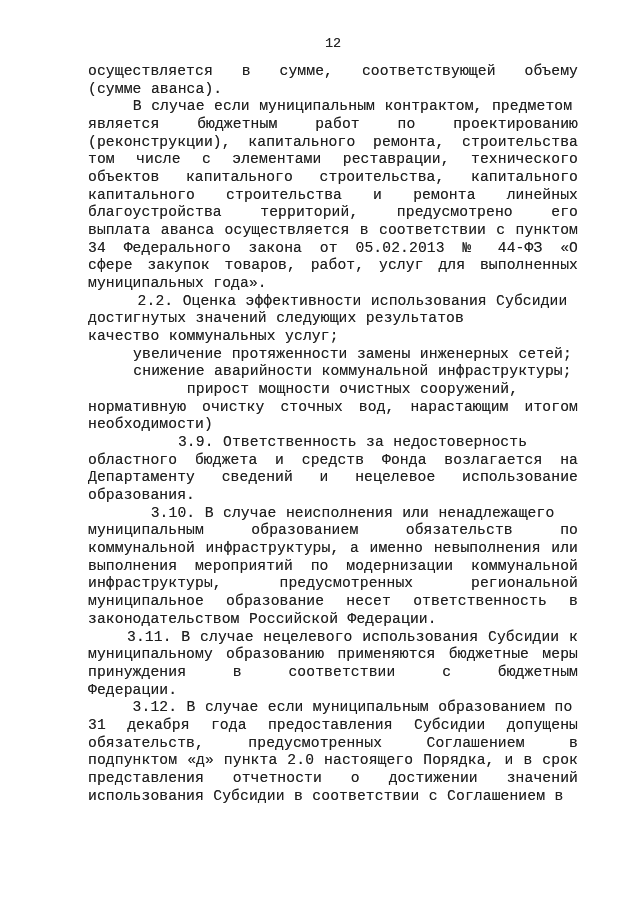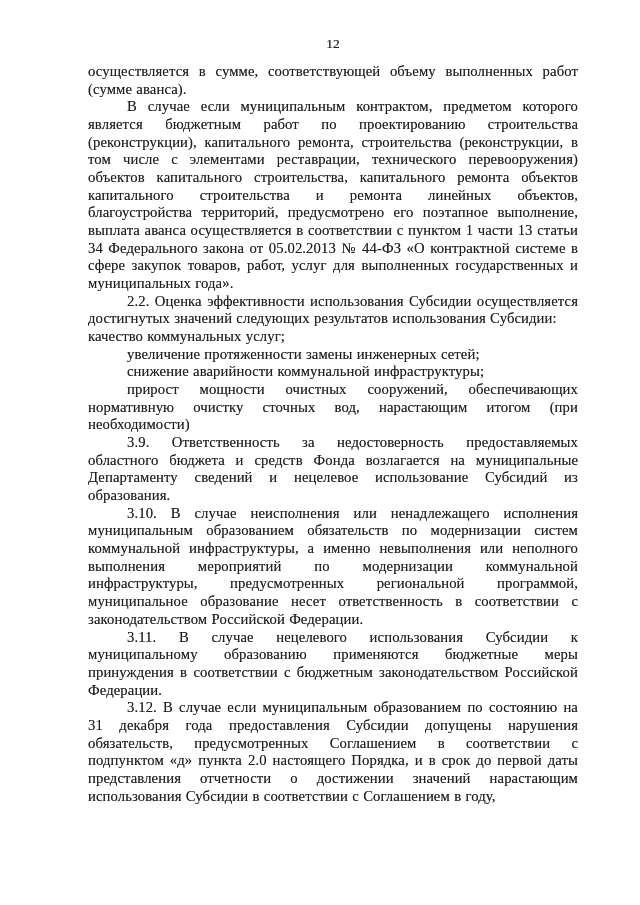--- a/index.html
+++ b/index.html
@@ -6,21 +6,21 @@
     margin: 0;
     padding: 0;
     background: #ffffff;
   }
   .page {
     position: relative;
     width: 640px;
     height: 905px;
     background: #ffffff;
     overflow: hidden;
-    font-family: Liberation Serif, serif;
+    font-family: Liberation Mono, monospace;
     color: #1f1f1f;
   }
   .page-number {
     position: absolute;
     top: 36px;
     left: 88px;
     width: 490px;
     text-align: center;
     font-size: 13.5px;
     line-height: 15px;
@@ -46,20 +46,21 @@
     letter-spacing: 0.1px;
     text-shadow: 0 0 0.4px rgba(0,0,0,0.5);
     word-spacing: 0.5px;
   }
   .line.just {
     text-align: justify;
     text-align-last: justify;
   }
   .line.ind {
     padding-left: 39px;
+    text-align: center;
   }
 </style>
 </head>
 <body>
 
 <div class="page">
   <div class="page-number">12</div>
   <div class="text-block">
       <div class="paragraph">
         <div class="line just">осуществляется в сумме, соответствующей объему выполненных работ</div>

